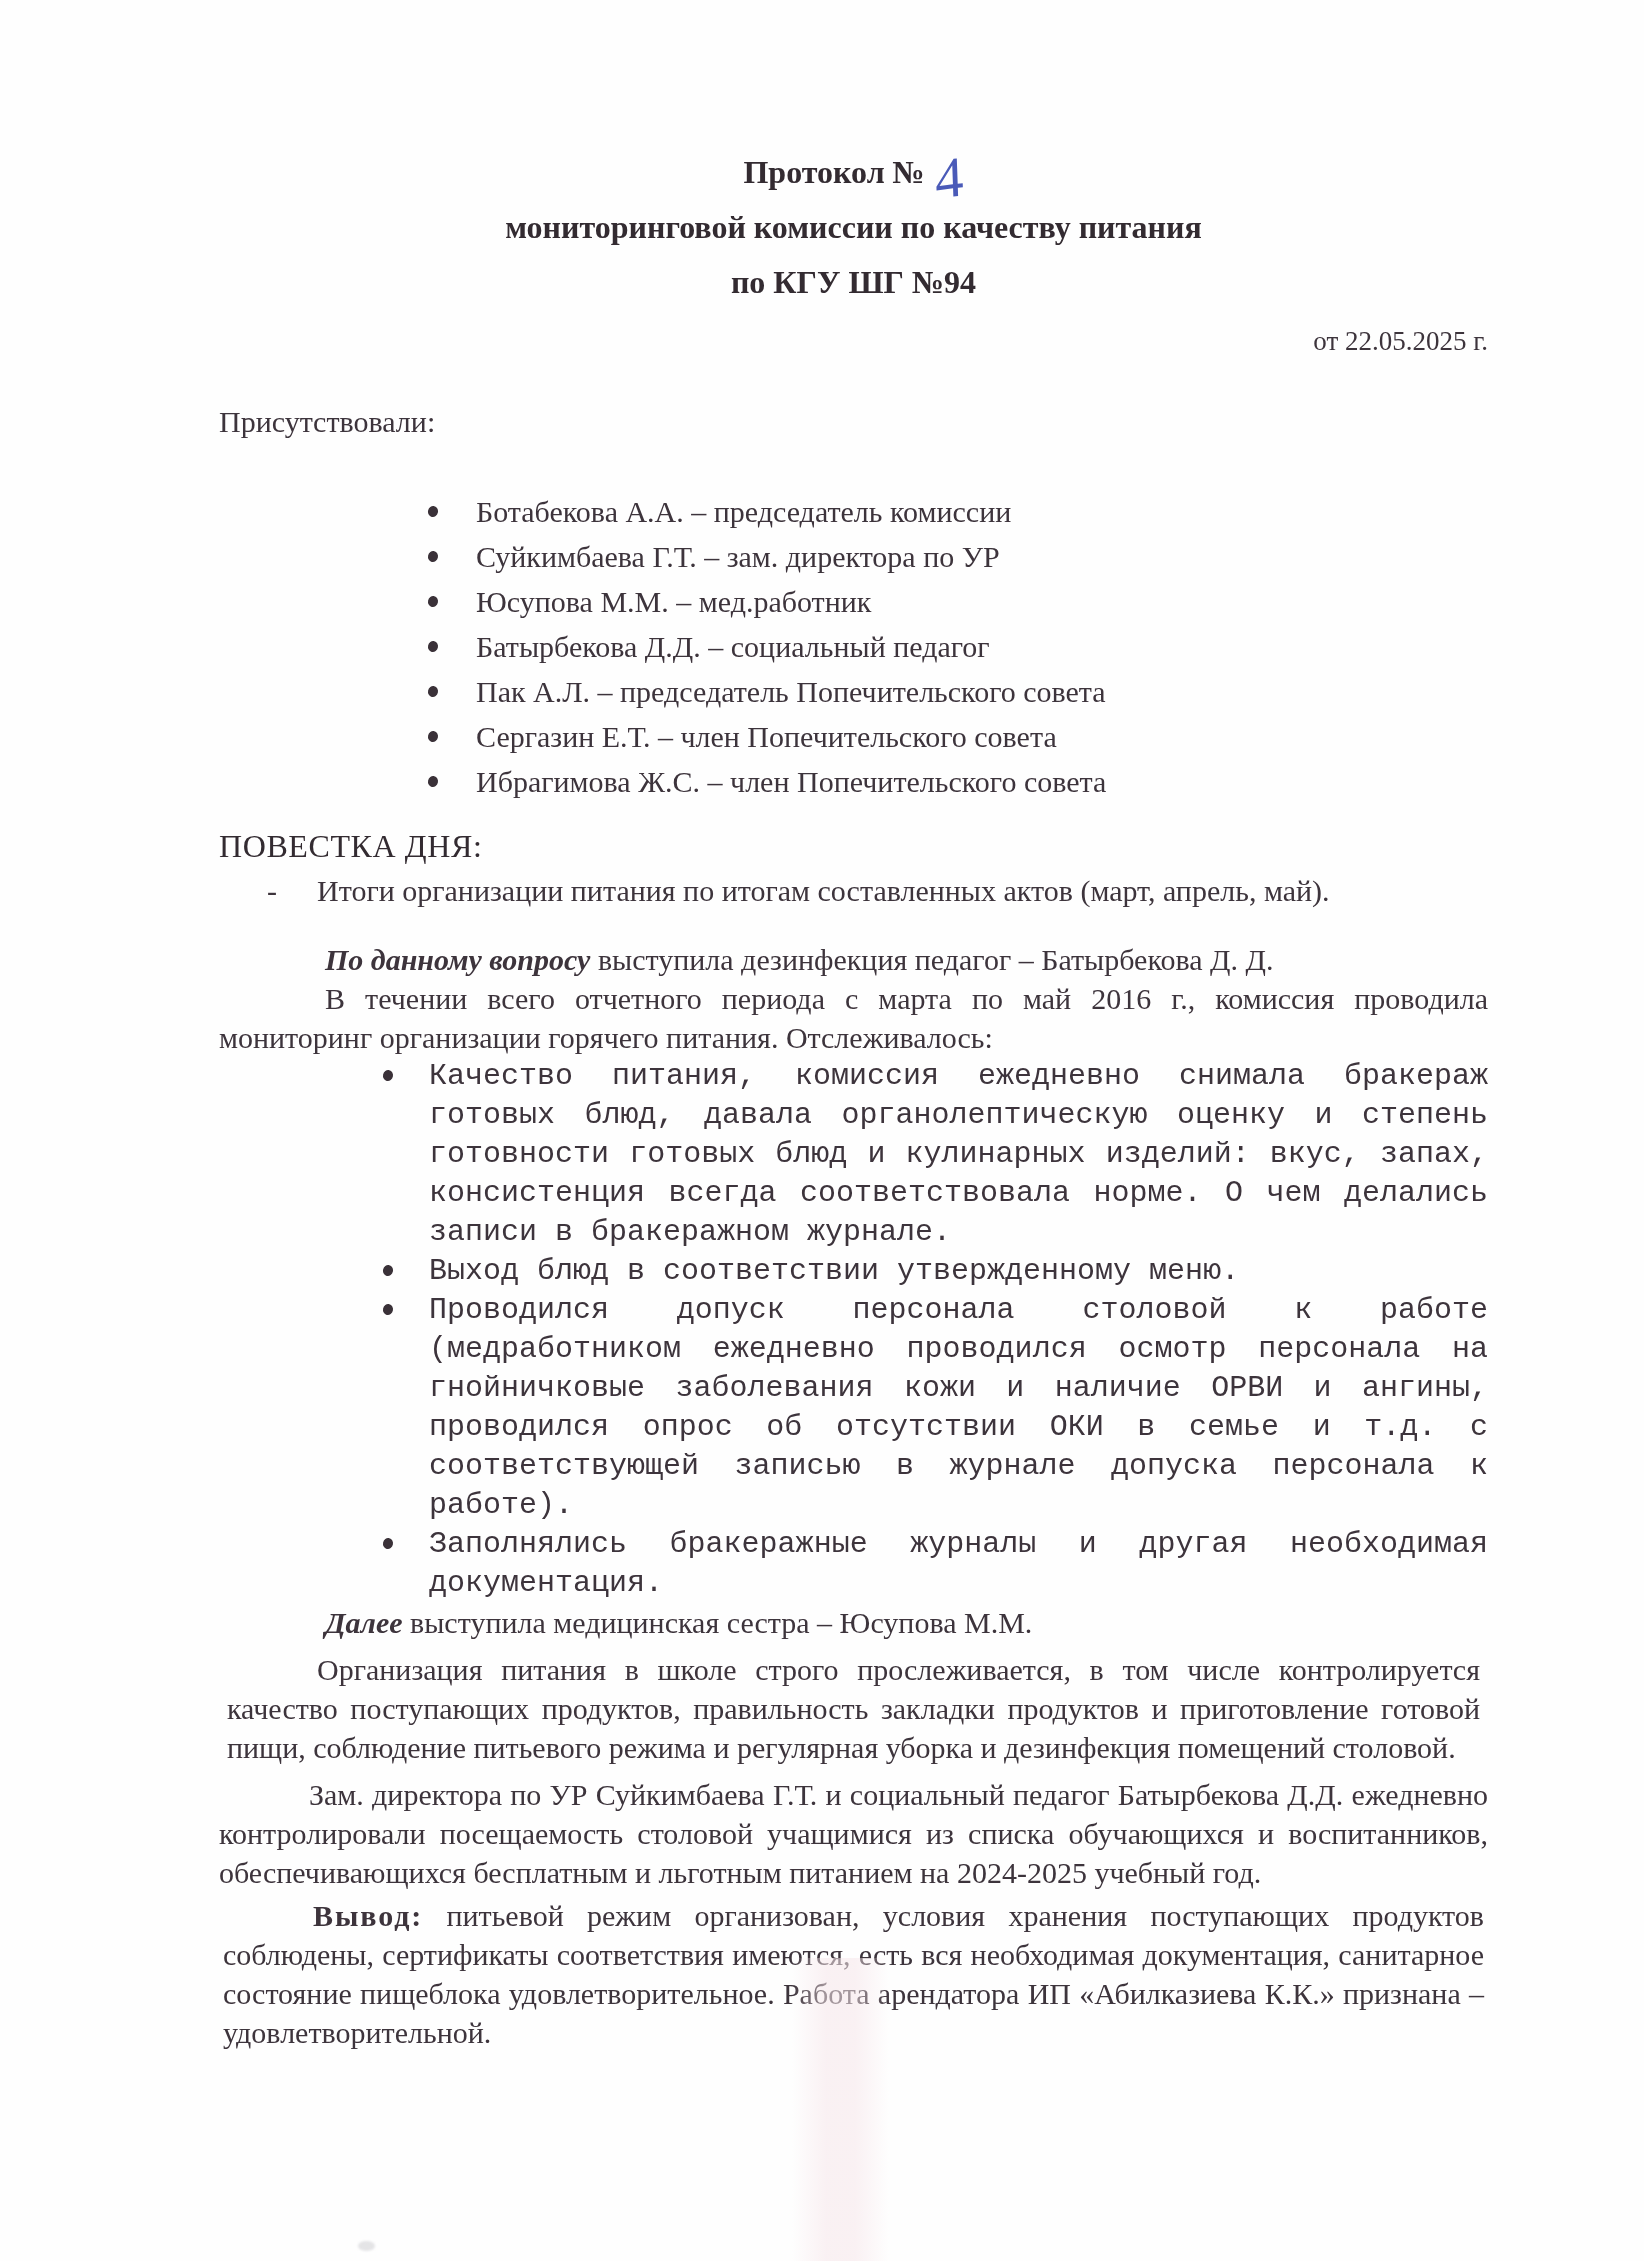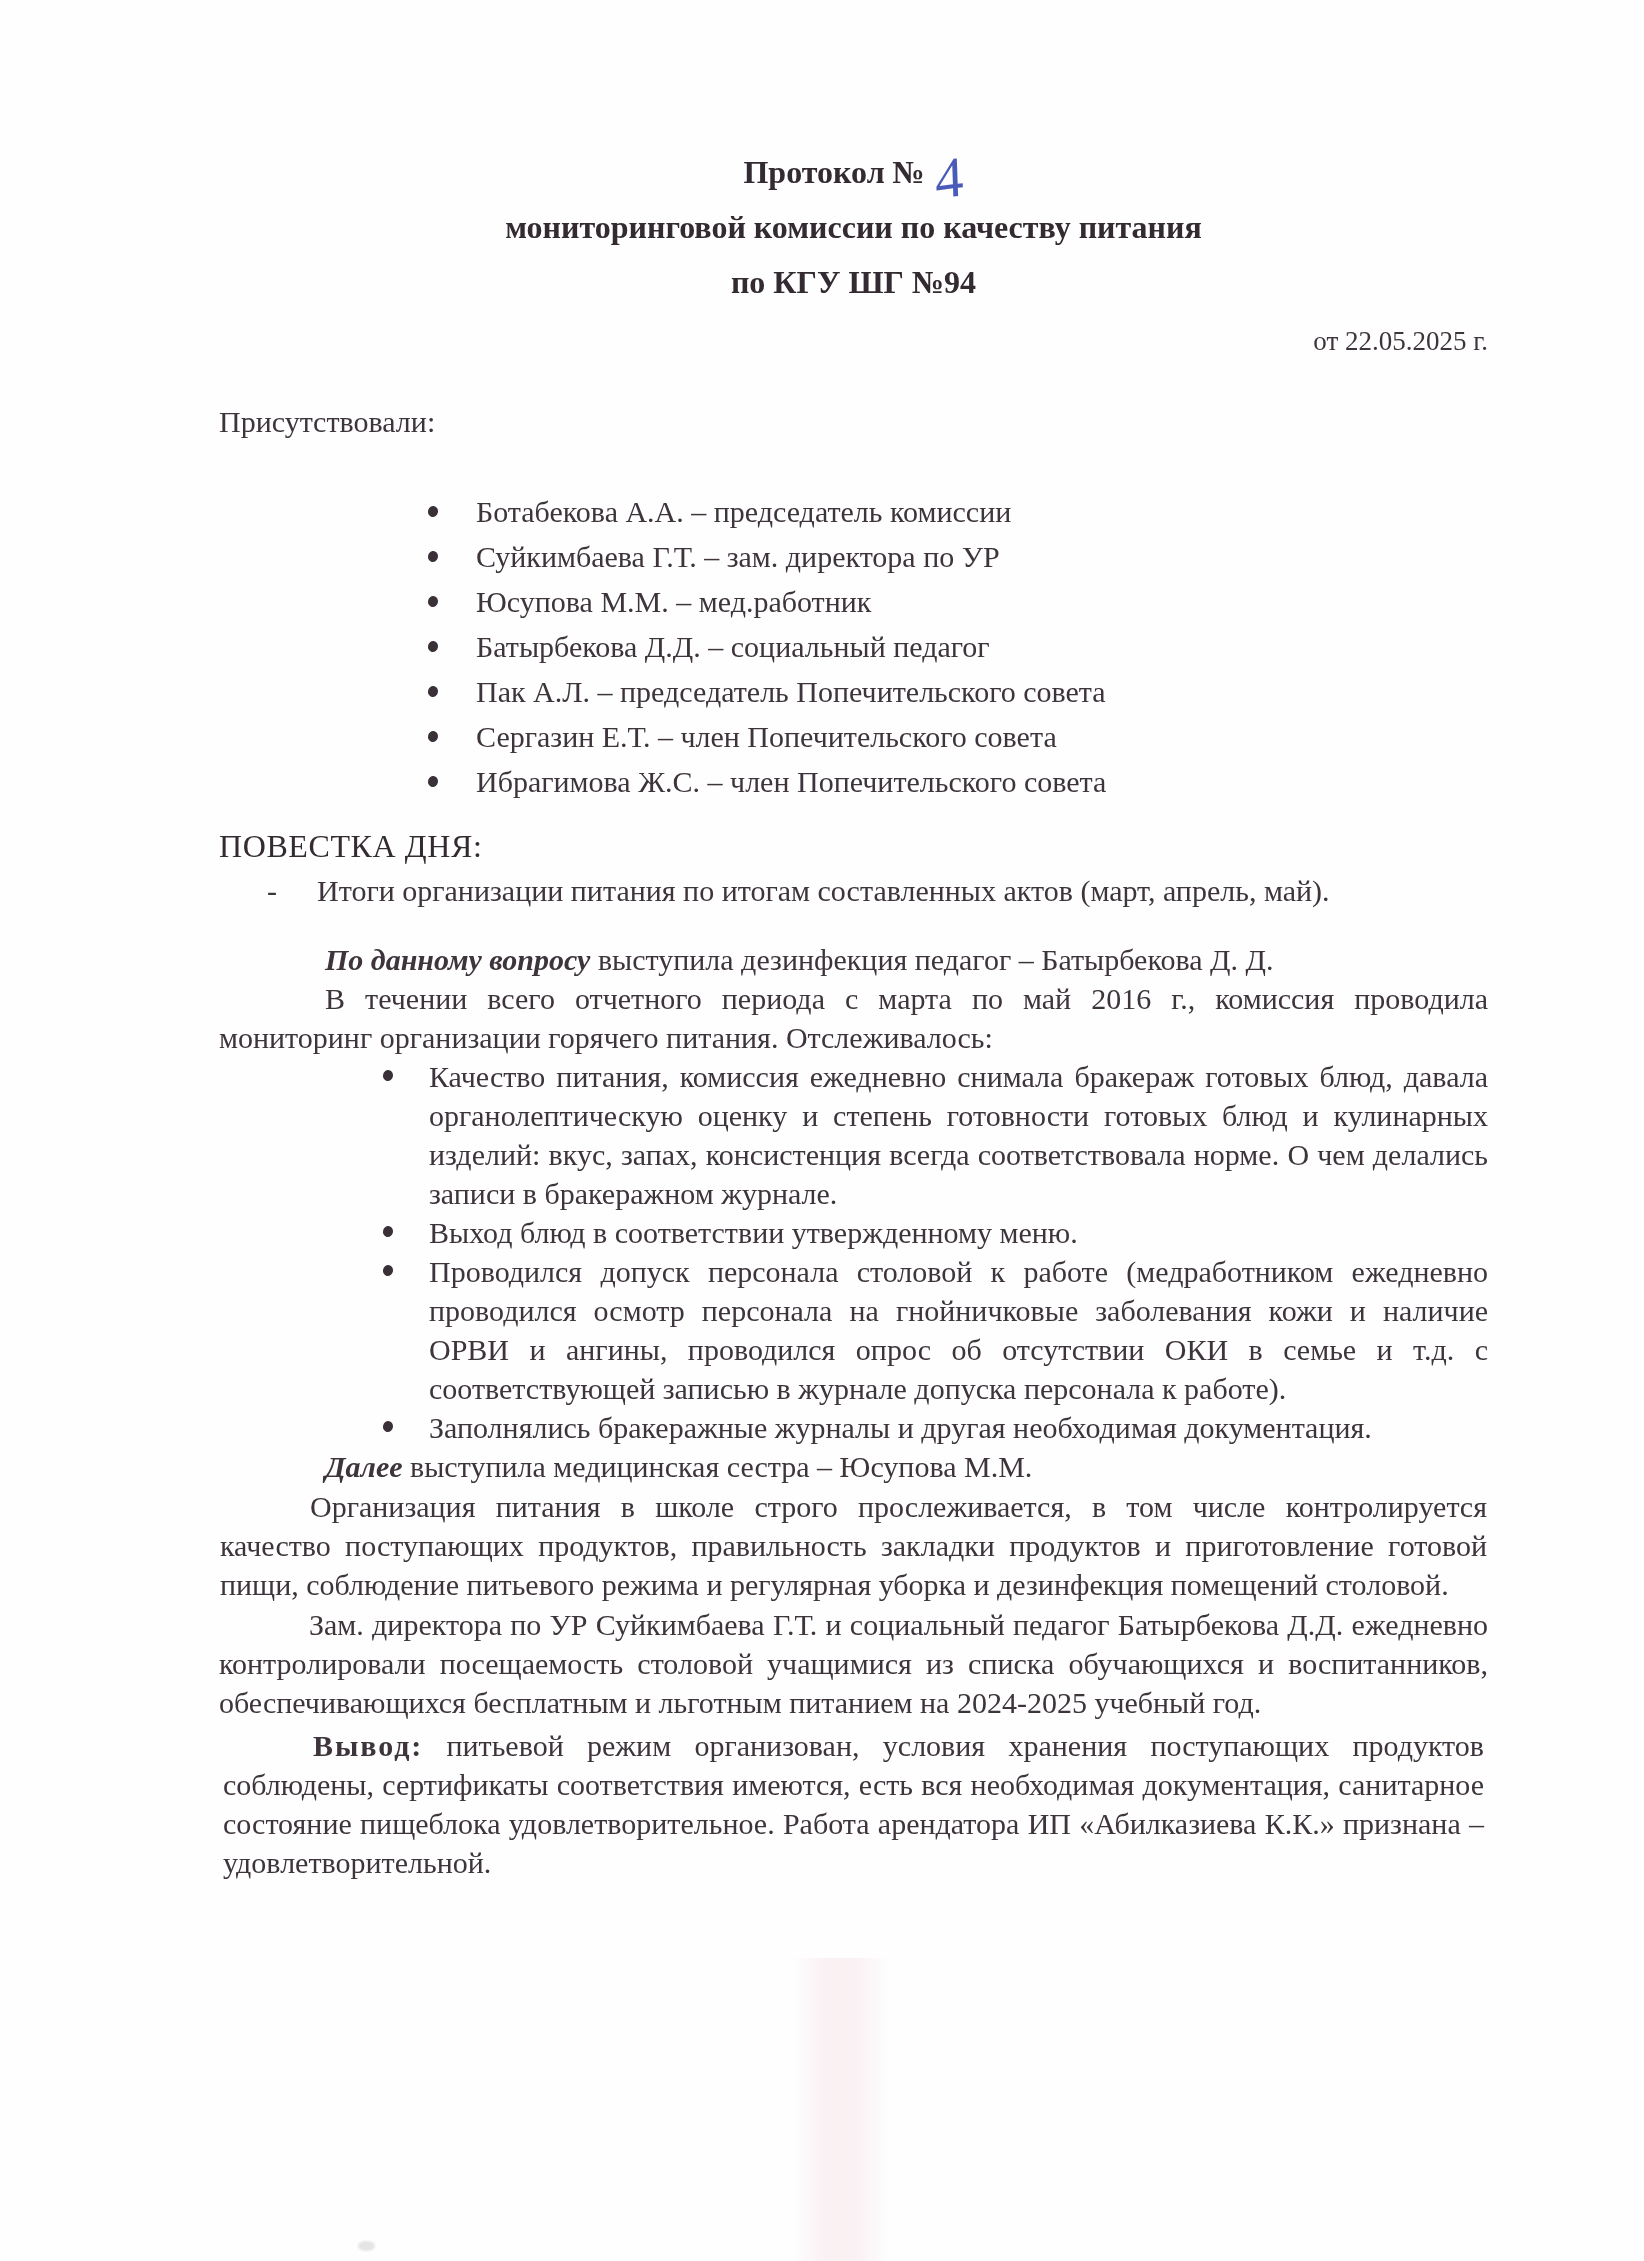--- a/index.html
+++ b/index.html
@@ -105,20 +105,21 @@
   }
   .monitoring-list {
     list-style: none;
     margin: 0;
     padding: 0 0 0 164px;
   }
   .monitoring-list li {
     position: relative;
     padding-left: 46px;
     text-align: justify;
+    font-family: Liberation Mono, monospace;
   }
   .monitoring-list .dot-bullet {
     top: 13.5px;
   }
   
   .scan-band {
     position: absolute;
     left: 792px;
     top: 1958px;
     width: 97px;
@@ -179,21 +180,21 @@
 
     <ul class="monitoring-list">
       <li><span class="dot-bullet"></span><span>Качество питания, комиссия ежедневно снимала бракераж готовых блюд, давала органолептическую оценку и степень готовности готовых блюд и кулинарных изделий: вкус, запах, консистенция всегда соответствовала норме. О чем делались записи в бракеражном журнале.</span></li>
       <li><span class="dot-bullet"></span><span>Выход блюд в соответствии утвержденному меню.</span></li>
       <li><span class="dot-bullet"></span><span>Проводился допуск персонала столовой к работе (медработником ежедневно проводился осмотр персонала на гнойничковые заболевания кожи и наличие ОРВИ и ангины, проводился опрос об отсутствии ОКИ в семье и т.д. с соответствующей записью в журнале допуска персонала к работе).</span></li>
       <li><span class="dot-bullet"></span><span>Заполнялись бракеражные журналы и другая необходимая документация.</span></li>
     </ul>
 
     <p class="para" style="margin:0"><span class="lead-bi">Далее</span><span> выступила медицинская сестра – Юсупова М.М.</span></p>
 
-    <p class="para" style="margin:1px; text-indent:90px">Организация питания в школе строго прослеживается, в том числе контролируется качество поступающих продуктов, правильность закладки продуктов и приготовление готовой пищи, соблюдение питьевого режима и регулярная уборка и дезинфекция помещений столовой.</p>
+    <p class="para" style="margin:8px; text-indent:90px">Организация питания в школе строго прослеживается, в том числе контролируется качество поступающих продуктов, правильность закладки продуктов и приготовление готовой пищи, соблюдение питьевого режима и регулярная уборка и дезинфекция помещений столовой.</p>
 
     <p class="para" style="margin:0; text-indent:90px">Зам. директора по УР Суйкимбаева Г.Т. и социальный педагог Батырбекова Д.Д. ежедневно контролировали посещаемость столовой учащимися из списка обучающихся и воспитанников, обеспечивающихся бесплатным и льготным питанием на 2024-2025 учебный год.</p>
 
     <p class="para" style="margin:4px; text-indent:90px"><span class="lead-b">Вывод:</span><span> питьевой режим организован, условия хранения поступающих продуктов соблюдены, сертификаты соответствия имеются, есть вся необходимая документация, санитарное состояние пищеблока удовлетворительное. Работа арендатора ИП «Абилказиева К.К.» признана – удовлетворительной.</span></p>
 
   </div>
 
   <div class="scan-band"></div>
   <div class="scan-smudge"></div>
 

